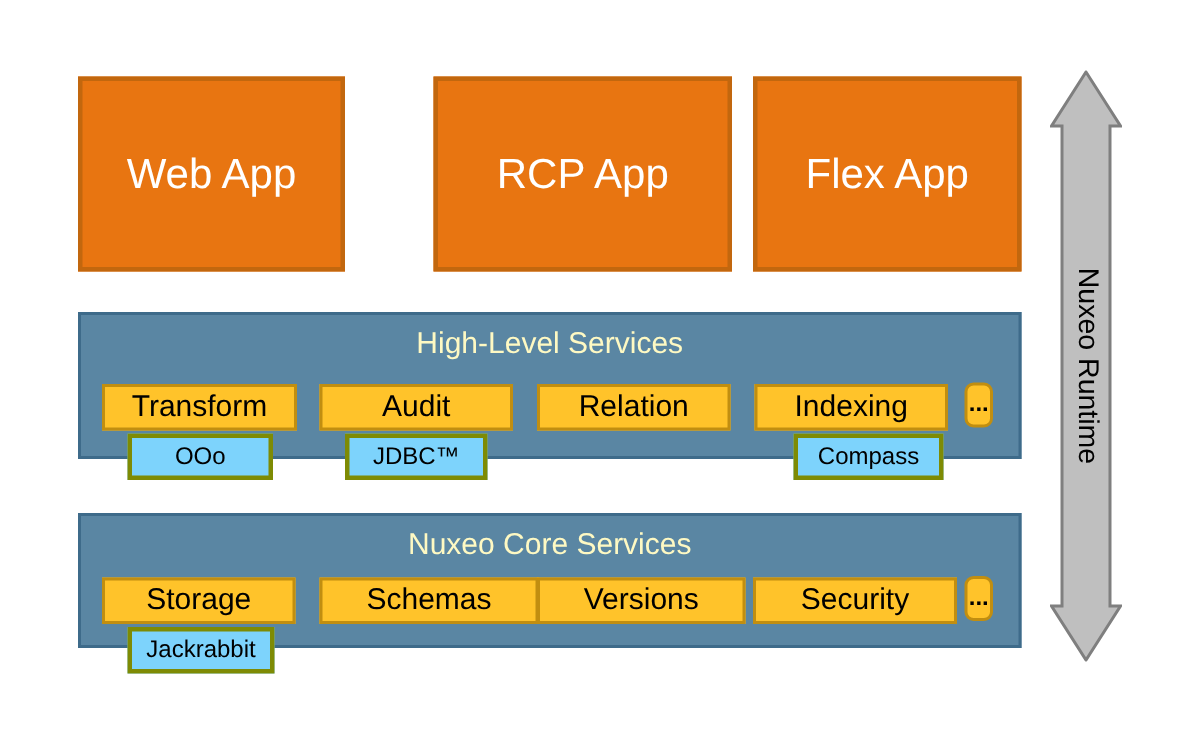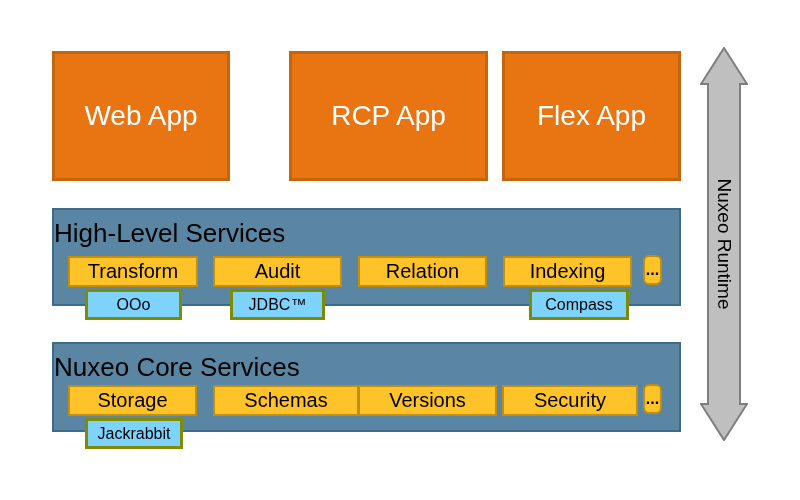--- a/index.html
+++ b/index.html
@@ -27,23 +27,23 @@
 
   
   .layer {
     background: #5A86A3;
     border: 2px solid #3E6B8A;
     width: 629px;
     left: 52px;
   }
   .layer-title {
     width: 100%;
-    text-align: left;
-    color: #000000;
-    font-size: 26px;
+    text-align: center;
+    color: #fef9c3;
+    font-size: 20px;
     margin-top: 8px;
   }
 
   
   .svc {
     background: #FFC32A;
     border: 2px solid #C18E10;
     height: 31px;
     display: flex;
     align-items: center;

